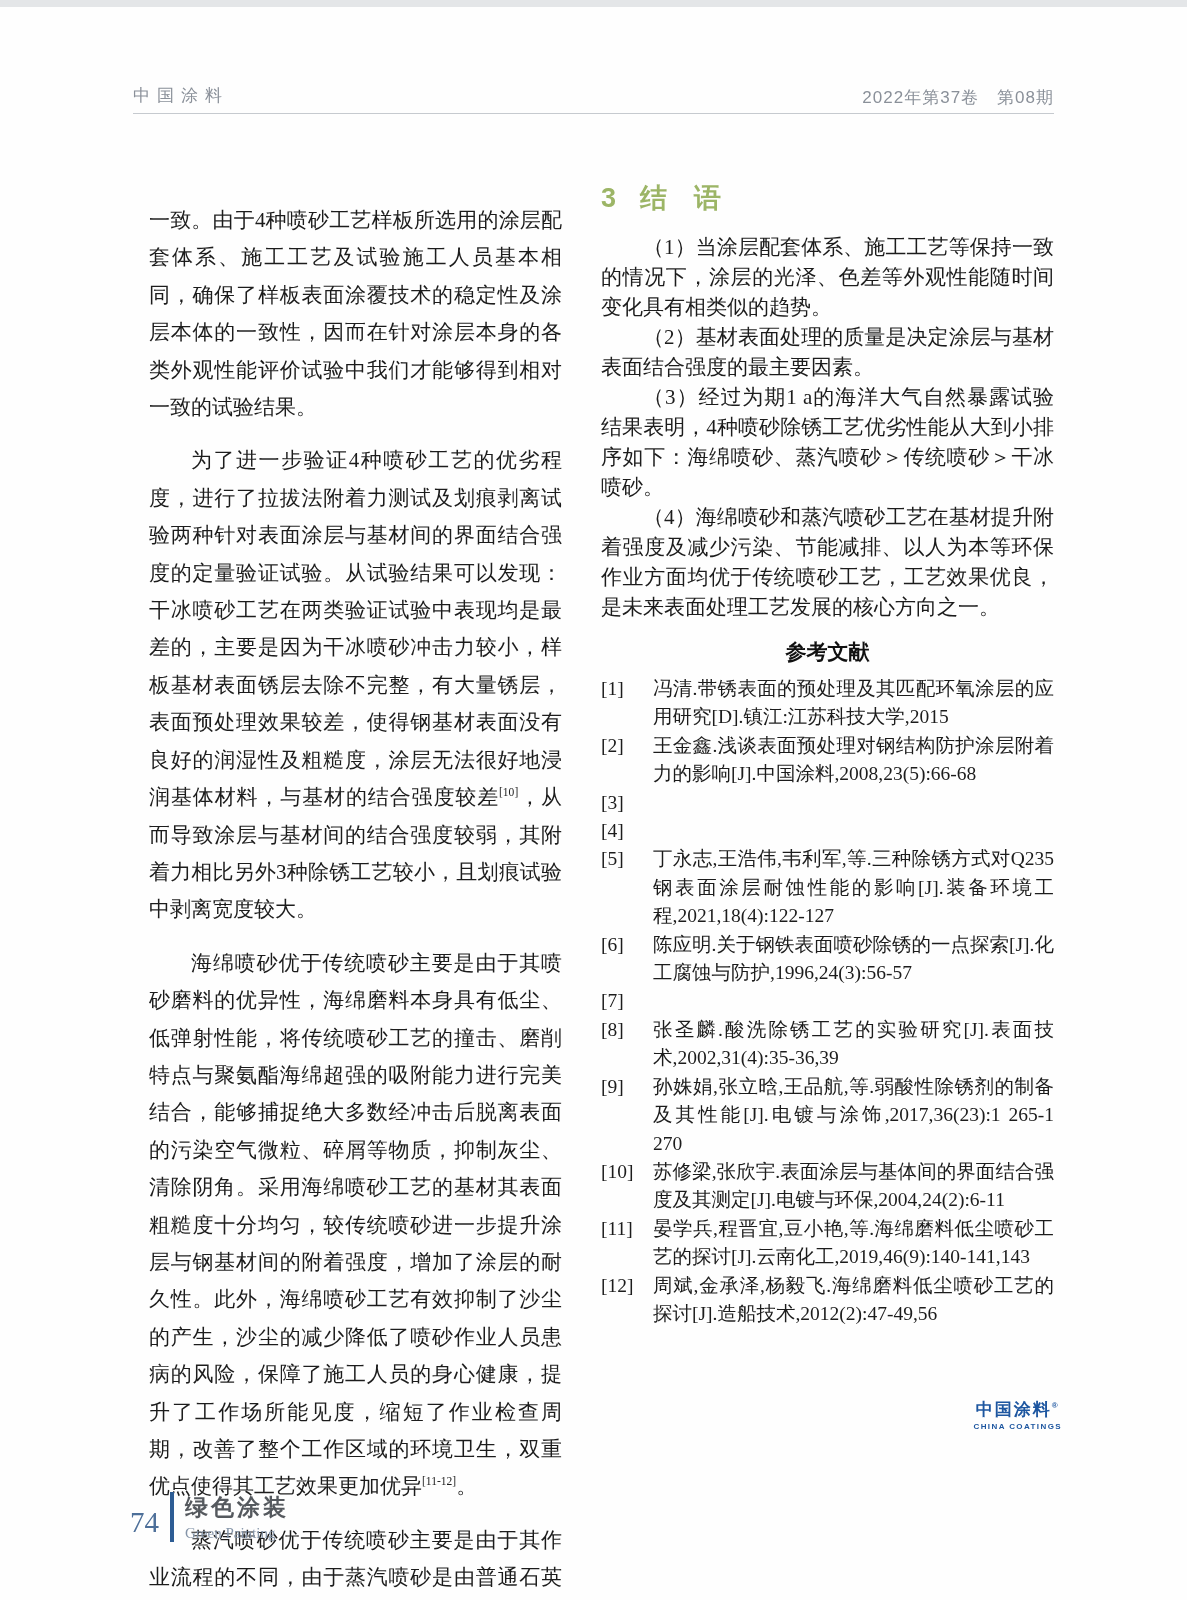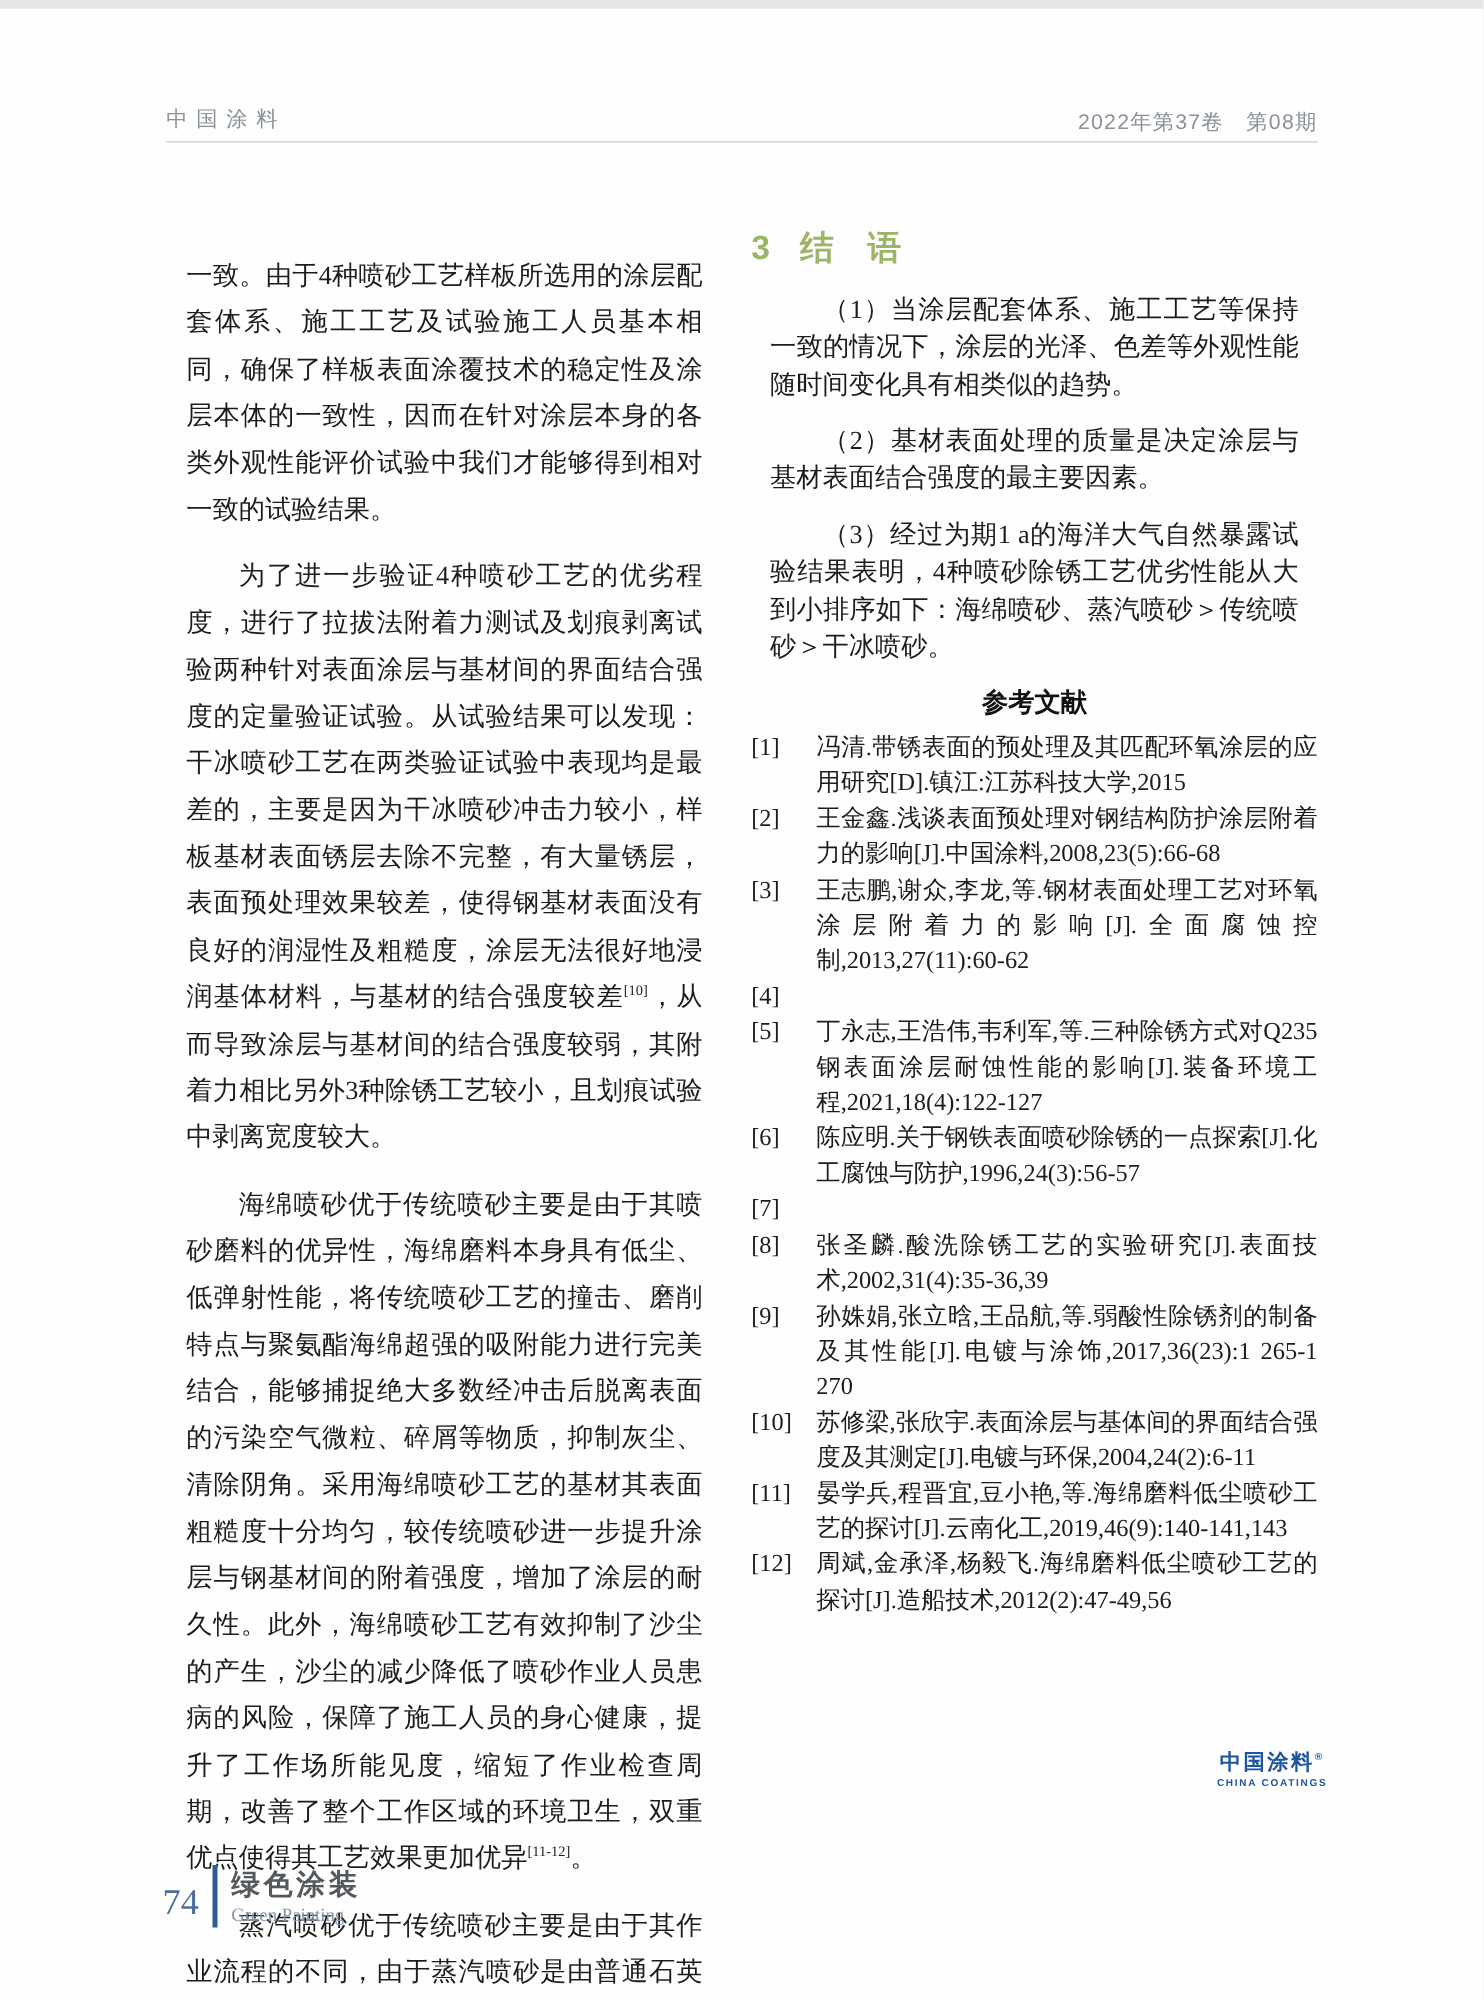--- a/index.html
+++ b/index.html
@@ -42,21 +42,21 @@
   .para.indent{text-indent:2em;}
   sup{font-size:0.55em;line-height:0;}
 
   .section-heading{
     margin:0 0 16px 0;
     font-family:"Liberation Sans","DejaVu Sans",sans-serif;
     font-weight:bold;font-size:27px;color:var(--accent-green);
   }
   .section-heading .num{margin-right:24px;}
 
-  .conclusion p{margin:15px;font-size:21px;line-height:30px;text-indent:2em;text-align:justify;}
+  .conclusion p{margin:0;font-size:21px;line-height:30px;text-indent:2em;text-align:justify;}
 
   .refs-title{
     margin:16px 0 9px 0;text-align:center;
     font-family:"Liberation Sans","DejaVu Sans",sans-serif;
     font-weight:bold;font-size:21px;color:#111;
   }
   .ref-row{display:flex;font-size:19.5px;line-height:28.4px;}
   .ref-label{flex:0 0 52px;}
   .ref-text{flex:1;text-align:justify;}
 
@@ -99,34 +99,34 @@
       <p class="para indent">海绵喷砂优于传统喷砂主要是由于其喷砂磨料的优异性，海绵磨料本身具有低尘、低弹射性能，将传统喷砂工艺的撞击、磨削特点与聚氨酯海绵超强的吸附能力进行完美结合，能够捕捉绝大多数经冲击后脱离表面的污染空气微粒、碎屑等物质，抑制灰尘、清除阴角。采用海绵喷砂工艺的基材其表面粗糙度十分均匀，较传统喷砂进一步提升涂层与钢基材间的附着强度，增加了涂层的耐久性。此外，海绵喷砂工艺有效抑制了沙尘的产生，沙尘的减少降低了喷砂作业人员患病的风险，保障了施工人员的身心健康，提升了工作场所能见度，缩短了作业检查周期，改善了整个工作区域的环境卫生，双重优点使得其工艺效果更加优异<sup>[11-12]</sup>。</p>
       <p class="para indent">蒸汽喷砂优于传统喷砂主要是由于其作业流程的不同，由于蒸汽喷砂是由普通石英砂和高压蒸汽共同作用于样板表面达到除锈的目的，其喷砂后表面敷满湿泥沙，在涂装前增加了水洗、干燥等步骤。因此基材表面经喷砂冲击后产生的粉末状矿砂、碎屑、污染粒子等均已被清洗干净，基材表面在拥有传统喷砂同等水平粗糙度的前提下，其洁净度较传统喷砂大幅度提升，进一步提升了基材与涂层间的附着力，增加了涂层的耐久性，对涂层的流平和装饰提供了有利保障。此外，由于水洗、干燥等步骤，样板喷砂产生的砂尘、碎屑等污染粒子大幅度减少，有益于施工人员的身心健康，也改善了工作区域的环境卫生。</p>
     </div>
 
   <div class="col-right">
     <h2 class="section-heading"><span class="num">3</span><span class="title">结　语</span></h2>
     <div class="conclusion">
         <p>（1）当涂层配套体系、施工工艺等保持一致的情况下，涂层的光泽、色差等外观性能随时间变化具有相类似的趋势。</p>
         <p>（2）基材表面处理的质量是决定涂层与基材表面结合强度的最主要因素。</p>
         <p>（3）经过为期1 a的海洋大气自然暴露试验结果表明，4种喷砂除锈工艺优劣性能从大到小排序如下：海绵喷砂、蒸汽喷砂＞传统喷砂＞干冰喷砂。</p>
+        <p>（4）海绵喷砂和蒸汽喷砂工艺在基材提升附着强度及减少污染、节能减排、以人为本等环保作业方面均优于传统喷砂工艺，工艺效果优良，是未来表面处理工艺发展的核心方向之一。</p>
       </div>
     <div class="refs-title">参考文献</div>
     <div class="refs">
         <div class="ref-row">
           <span class="ref-label">[1]</span>
           <span class="ref-text">冯清.带锈表面的预处理及其匹配环氧涂层的应用研究[D].镇江:江苏科技大学,2015</span>
         </div>
         <div class="ref-row">
           <span class="ref-label">[2]</span>
           <span class="ref-text">王金鑫.浅谈表面预处理对钢结构防护涂层附着力的影响[J].中国涂料,2008,23(5):66-68</span>
         </div>
         <div class="ref-row">
           <span class="ref-label">[3]</span>
-          <span class="ref-text">王志鹏,谢众,李龙,等.钢材表面处理工艺对环氧涂层附着力的影响[J].全面腐蚀控制,2013,27(11):60-62</span>
         </div>
         <div class="ref-row">
           <span class="ref-label">[4]</span>
         </div>
         <div class="ref-row">
           <span class="ref-label">[5]</span>
           <span class="ref-text">丁永志,王浩伟,韦利军,等.三种除锈方式对Q235钢表面涂层耐蚀性能的影响[J].装备环境工程,2021,18(4):122-127</span>
         </div>
         <div class="ref-row">
           <span class="ref-label">[6]</span>

